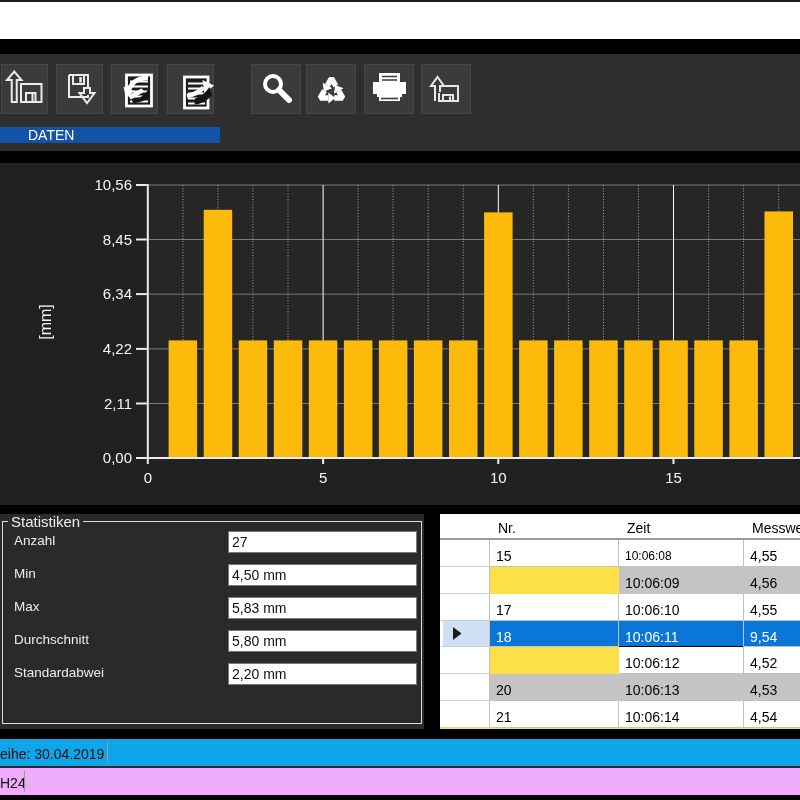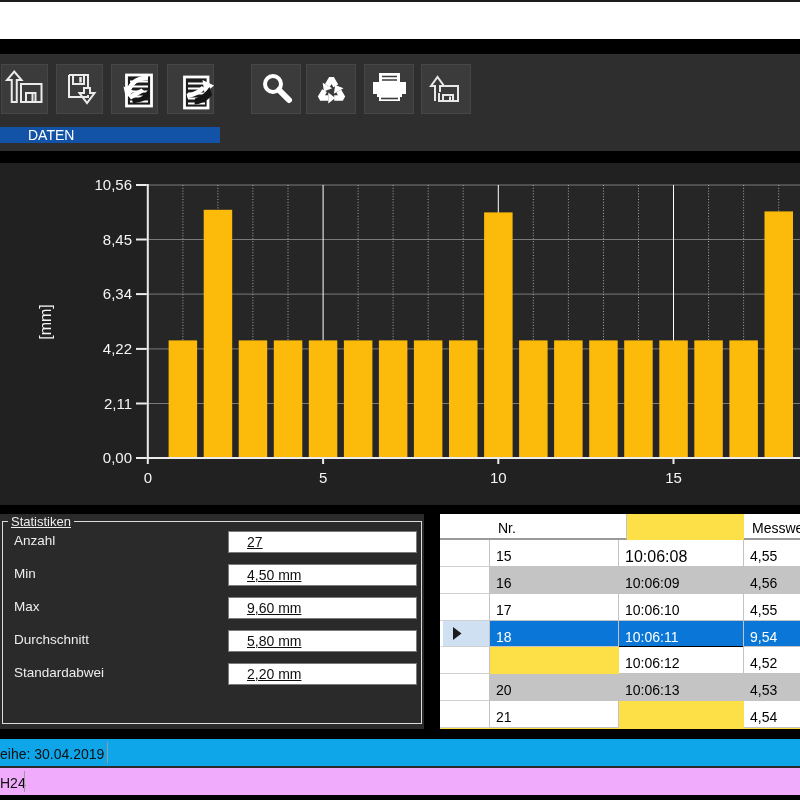--- a/index.html
+++ b/index.html
@@ -6,21 +6,21 @@
   body{width:800px;height:800px;overflow:hidden;background:#000;
        font-family:"Liberation Sans", sans-serif;}
   .abs{position:absolute;}
   #stage{position:relative;width:644px;height:800px;background:#000;}
   .btn{position:absolute;top:64px;width:47px;height:50px;background:#3b3b3b;
        border:1px solid #474747;box-sizing:border-box;}
   .bluebar{position:absolute;top:127px;height:16px;background:#1353a7;
        color:#fff;font-size:14px;line-height:16px;}
   .fld{position:absolute;left:228px;width:189px;height:22px;background:#fff;
        border:1px solid #7a7a7a;box-sizing:border-box;color:#101010;
-       font-size:14px;line-height:20px;padding-left:18px;text-decoration:underline;}
+       font-size:14px;line-height:20px;padding-left:3px;}
   .lbl{position:absolute;left:14px;color:#ededed;font-size:13.5px;height:22px;line-height:22px;}
 </style>
 </head>
 <body>
 <div id="stage">
 
   <div class="abs" style="left:0;top:0;width:800px;height:2px;background:#1c1c1c;"></div>
   <div class="abs" style="left:0;top:2px;width:800px;height:37px;background:#fff;"></div>
   <div class="abs" style="left:0;top:39px;width:800px;height:15px;background:#000;"></div>
 
@@ -177,44 +177,44 @@
         <line x1="673.5" y1="295.0" x2="673.5" y2="301.0" stroke="#ececec" stroke-width="2"></line>
         <text x="673.5" y="320.0" fill="#f5f5f5" font-size="15" text-anchor="middle">15</text>
         <text x="51" y="159" fill="#f5f5f5" font-size="16" text-anchor="middle" transform="rotate(-90 51 159)">[mm]</text>
       </svg>
     </div>
 
   <div class="abs" style="left:0;top:505px;width:800px;height:9px;background:#000;"></div>
 
   <div class="abs" id="stats" style="left:0;top:514px;width:424px;height:215px;background:#2a2a2a;">
     <div class="abs" style="left:2px;top:7px;width:420px;height:203px;border:1px solid #dcdcdc;box-sizing:border-box;"></div>
-    <div class="abs" style="left:8px;top:1px;background:#2a2a2a;color:#ededed;font-size:13px;padding:0 3px;height:14px;line-height:14px;text-decoration:underline;">Statistiken</div>
+    <div class="abs" style="left:8px;top:1px;background:#2a2a2a;color:#ededed;font-size:15px;padding:0 3px;height:14px;line-height:14px;">Statistiken</div>
     <div class="lbl" style="top:16px;">Anzahl</div>
     <div class="lbl" style="top:49px;">Min</div>
     <div class="lbl" style="top:82px;">Max</div>
     <div class="lbl" style="top:115px;">Durchschnitt</div>
     <div class="lbl" style="top:148px;">Standardabwei</div>
     <div class="fld" style="top:17px;">27</div>
     <div class="fld" style="top:50px;">4,50 mm</div>
-    <div class="fld" style="top:83px;">9,60 mm</div>
+    <div class="fld" style="top:83px;">5,83 mm</div>
     <div class="fld" style="top:116px;">5,80 mm</div>
     <div class="fld" style="top:149px;">2,20 mm</div>
   </div>
 
   <div class="abs" id="table" style="left:440px;top:514px;width:360px;height:215px;background:#fde047;overflow:hidden;">
 <div class="abs" style="left:0px;top:0;width:49px;height:24px;background:#fff;border-right:1px solid #c3c3c3;border-bottom:2px solid #9a9a9a;color:#000;font-size:14px;line-height:29px;padding-left:8px;box-sizing:content-box;overflow:hidden;"></div>
 <div class="abs" style="left:50px;top:0;width:128px;height:24px;background:#fff;border-right:1px solid #c3c3c3;border-bottom:2px solid #9a9a9a;color:#000;font-size:14px;line-height:29px;padding-left:8px;box-sizing:content-box;overflow:hidden;">Nr.</div>
+<div class="abs" style="left:179px;top:0;width:124px;height:24px;background:#fff;border-right:1px solid #c3c3c3;border-bottom:2px solid #9a9a9a;color:#000;font-size:14px;line-height:29px;padding-left:8px;box-sizing:content-box;overflow:hidden;">Zeit</div>
 <div class="abs" style="left:304px;top:0;width:139px;height:24px;background:#fff;border-right:1px solid #c3c3c3;border-bottom:2px solid #9a9a9a;color:#000;font-size:14px;line-height:29px;padding-left:8px;box-sizing:content-box;overflow:hidden;">Messwert</div>
 
 <div class="abs" style="left:0;top:26.0px;width:49px;height:25.9px;background:#ffffff;border-right:1px solid #c3c3c3;border-bottom:1px solid #d0d0d0;"></div>
 <div class="abs" style="left:50px;top:26.0px;width:122px;height:25.9px;background:#ffffff;border-right:1px solid #c3c3c3;border-bottom:1px solid #c3c3c3;color:#000;font-size:14px;line-height:33px;padding-left:6px;">15</div>
-<div class="abs" style="left:179px;top:26.0px;width:118px;height:25.9px;background:#ffffff;border-right:1px solid #c3c3c3;border-bottom:1px solid #c3c3c3;color:#000;font-size:16px;line-height:33px;padding-left:6px;">10:06:08</div>
+<div class="abs" style="left:179px;top:26.0px;width:118px;height:25.9px;background:#ffffff;border-right:1px solid #c3c3c3;border-bottom:1px solid #c3c3c3;color:#000;font-size:12px;line-height:33px;padding-left:6px;">10:06:08</div>
 <div class="abs" style="left:304px;top:26.0px;width:133px;height:25.9px;background:#ffffff;border-right:1px solid #c3c3c3;border-bottom:1px solid #c3c3c3;color:#000;font-size:14px;line-height:33px;padding-left:6px;">4,55</div>
 <div class="abs" style="left:0;top:52.9px;width:49px;height:25.9px;background:#ffffff;border-right:1px solid #c3c3c3;border-bottom:1px solid #d0d0d0;"></div>
-<div class="abs" style="left:50px;top:52.9px;width:122px;height:25.9px;background:#c4c4c4;border-right:1px solid #c3c3c3;border-bottom:1px solid #c3c3c3;color:#000;font-size:14px;line-height:33px;padding-left:6px;">16</div>
 <div class="abs" style="left:179px;top:52.9px;width:118px;height:25.9px;background:#c4c4c4;border-right:1px solid #c3c3c3;border-bottom:1px solid #c3c3c3;color:#000;font-size:14px;line-height:33px;padding-left:6px;">10:06:09</div>
 <div class="abs" style="left:304px;top:52.9px;width:133px;height:25.9px;background:#c4c4c4;border-right:1px solid #c3c3c3;border-bottom:1px solid #c3c3c3;color:#000;font-size:14px;line-height:33px;padding-left:6px;">4,56</div>
 <div class="abs" style="left:0;top:79.7px;width:49px;height:25.9px;background:#ffffff;border-right:1px solid #c3c3c3;border-bottom:1px solid #d0d0d0;"></div>
 <div class="abs" style="left:50px;top:79.7px;width:122px;height:25.9px;background:#ffffff;border-right:1px solid #c3c3c3;border-bottom:1px solid #c3c3c3;color:#000;font-size:14px;line-height:33px;padding-left:6px;">17</div>
 <div class="abs" style="left:179px;top:79.7px;width:118px;height:25.9px;background:#ffffff;border-right:1px solid #c3c3c3;border-bottom:1px solid #c3c3c3;color:#000;font-size:14px;line-height:33px;padding-left:6px;">10:06:10</div>
 <div class="abs" style="left:304px;top:79.7px;width:133px;height:25.9px;background:#ffffff;border-right:1px solid #c3c3c3;border-bottom:1px solid #c3c3c3;color:#000;font-size:14px;line-height:33px;padding-left:6px;">4,55</div>
 <div class="abs" style="left:0;top:106.6px;width:46px;height:25.9px;background:#cfe0f2;border-right:1px solid #c3c3c3;border-left:3px solid #fdfdfd;border-bottom:1px solid #d0d0d0;">
         <svg width="9" height="13" style="position:absolute;left:10px;top:6px;">
           <path d="M0 0 L8.5 6.5 L0 13 Z" fill="#1c1c1c"></path>
         </svg>
@@ -224,20 +224,21 @@
 <div class="abs" style="left:304px;top:106.6px;width:133px;height:25.9px;background:#0a77d8;border-right:1px solid #c3c3c3;border-bottom:1px solid #c3c3c3;color:#fff;font-size:14px;line-height:33px;padding-left:6px;">9,54</div>
 <div class="abs" style="left:0;top:133.4px;width:49px;height:25.9px;background:#ffffff;border-right:1px solid #c3c3c3;border-bottom:1px solid #d0d0d0;"></div>
 <div class="abs" style="left:179px;top:133.4px;width:118px;height:25.9px;background:#ffffff;border-right:1px solid #c3c3c3;border-bottom:1px solid #c3c3c3;color:#000;font-size:14px;line-height:33px;padding-left:6px;">10:06:12</div>
 <div class="abs" style="left:304px;top:133.4px;width:133px;height:25.9px;background:#ffffff;border-right:1px solid #c3c3c3;border-bottom:1px solid #c3c3c3;color:#000;font-size:14px;line-height:33px;padding-left:6px;">4,52</div>
 <div class="abs" style="left:0;top:160.2px;width:49px;height:25.9px;background:#ffffff;border-right:1px solid #c3c3c3;border-bottom:1px solid #d0d0d0;"></div>
 <div class="abs" style="left:50px;top:160.2px;width:122px;height:25.9px;background:#c4c4c4;border-right:1px solid #c3c3c3;border-bottom:1px solid #c3c3c3;color:#000;font-size:14px;line-height:33px;padding-left:6px;">20</div>
 <div class="abs" style="left:179px;top:160.2px;width:118px;height:25.9px;background:#c4c4c4;border-right:1px solid #c3c3c3;border-bottom:1px solid #c3c3c3;color:#000;font-size:14px;line-height:33px;padding-left:6px;">10:06:13</div>
 <div class="abs" style="left:304px;top:160.2px;width:133px;height:25.9px;background:#c4c4c4;border-right:1px solid #c3c3c3;border-bottom:1px solid #c3c3c3;color:#000;font-size:14px;line-height:33px;padding-left:6px;">4,53</div>
 <div class="abs" style="left:0;top:187.1px;width:49px;height:25.9px;background:#ffffff;border-right:1px solid #c3c3c3;border-bottom:1px solid #d0d0d0;"></div>
 <div class="abs" style="left:50px;top:187.1px;width:122px;height:25.9px;background:#ffffff;border-right:1px solid #c3c3c3;border-bottom:1px solid #c3c3c3;color:#000;font-size:14px;line-height:33px;padding-left:6px;">21</div>
+<div class="abs" style="left:179px;top:187.1px;width:118px;height:25.9px;background:#ffffff;border-right:1px solid #c3c3c3;border-bottom:1px solid #c3c3c3;color:#000;font-size:14px;line-height:33px;padding-left:6px;">10:06:14</div>
 <div class="abs" style="left:304px;top:187.1px;width:133px;height:25.9px;background:#ffffff;border-right:1px solid #c3c3c3;border-bottom:1px solid #c3c3c3;color:#000;font-size:14px;line-height:33px;padding-left:6px;">4,54</div>
   </div>
 
   <div class="abs" style="left:0;top:729px;width:800px;height:10px;background:#000;"></div>
 
   <div class="abs" style="left:0;top:739px;width:800px;height:27px;background:#0ea5e9;">
     <div class="abs" style="left:0;top:7px;color:#101010;font-size:14px;">eihe: 30.04.2019</div>
     <div class="abs" style="left:107px;top:3px;width:1px;height:21px;background:#9a9a9a;"></div>
   </div>
   <div class="abs" style="left:0;top:766px;width:800px;height:2px;background:#2a2a2a;"></div>

